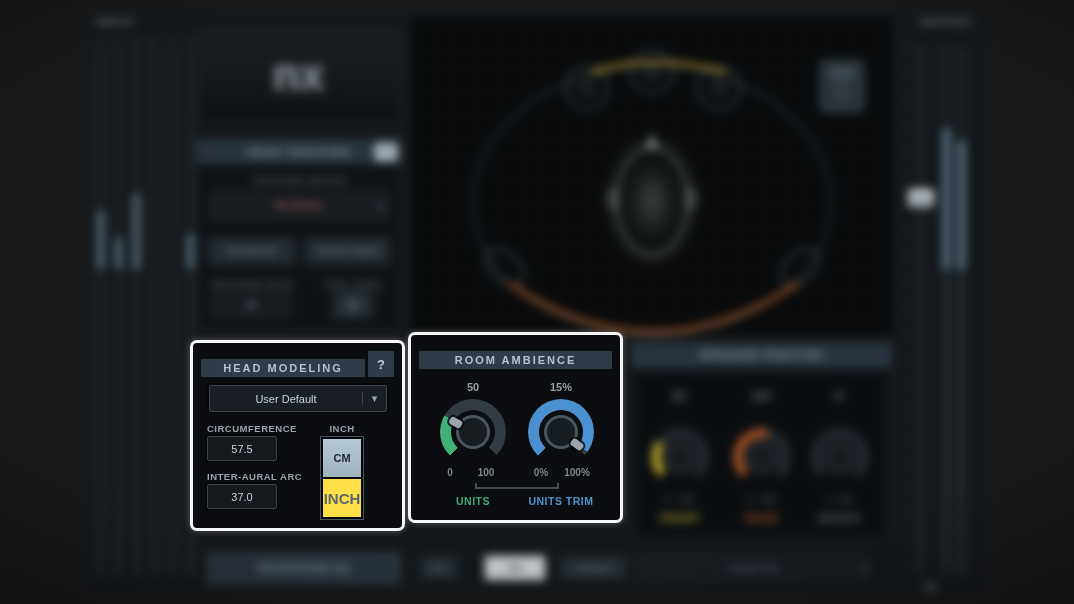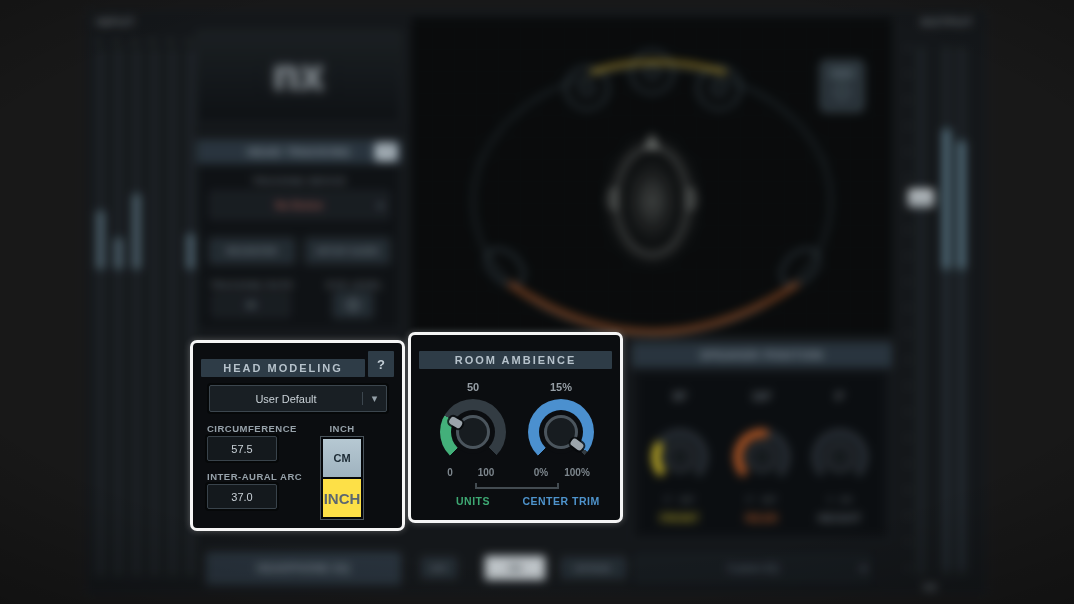--- a/index.html
+++ b/index.html
@@ -226,16 +226,16 @@
     <div class="kval" style="left:120px;top:46px;width:60px;">15%</div>
     <div class="knob" style="left:117px;top:64px;width:66px;height:66px;--arc:#4b90cf;--sweep:262deg;--trk:#333c43;--th:11px;--hole:#0b0d10;">
       <div class="kring" style="inset:0;"></div>
       <div class="kface" style="left:16px;top:16px;width:34px;height:34px;"></div>
       <div class="kptr" style="--pang:127deg;"></div>
     </div>
     <div class="kminmax" style="left:117px;top:132px;width:26px;">0%</div>
     <div class="kminmax" style="left:147px;top:132px;width:38px;">100%</div>
     <div class="bracket"></div>
     <div class="klabel" style="left:22px;width:80px;color:#3ea873;">UNITS</div>
-    <div class="klabel" style="left:105px;width:90px;color:#4e93cc;">CENTER TRIM</div>
+    <div class="klabel" style="left:105px;width:90px;color:#4e93cc;">UNITS TRIM</div>
   </div>
 
 </div>
 
 </body></html>

